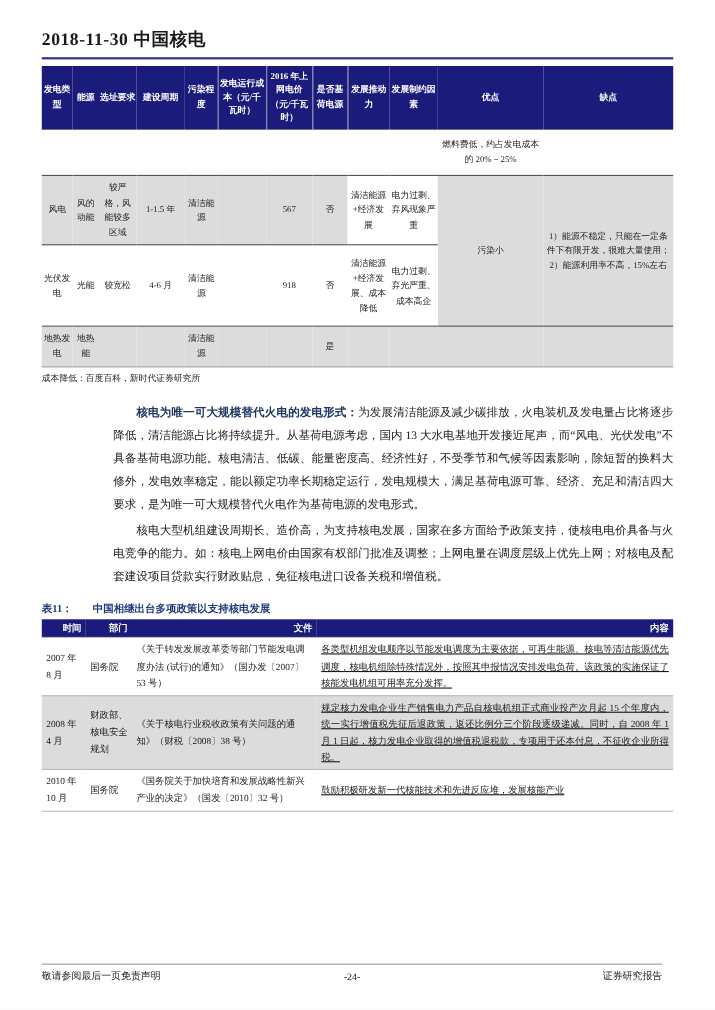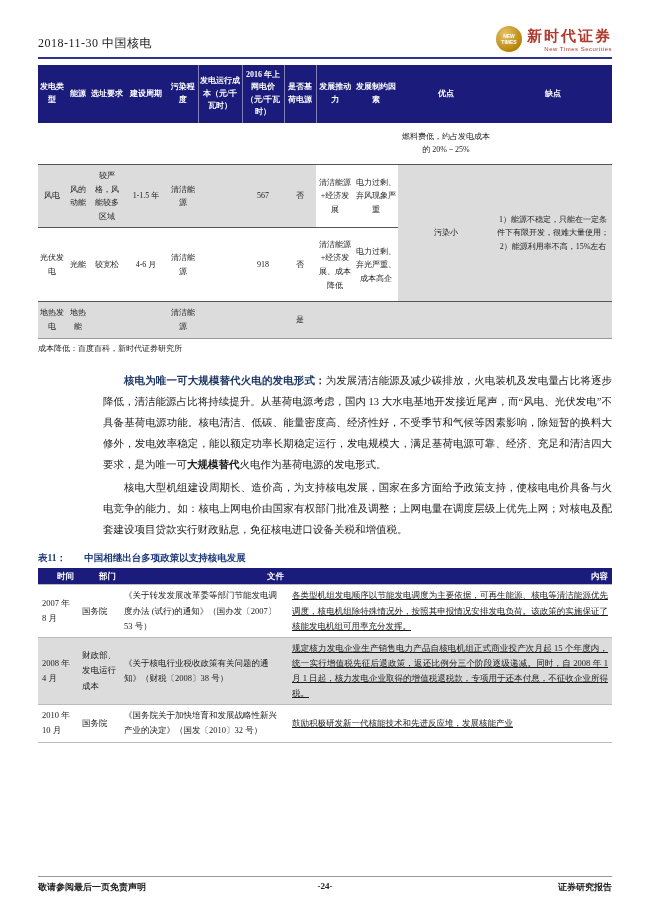--- a/index.html
+++ b/index.html
@@ -6,21 +6,21 @@
   html,body { background:#f2f2f2; }
   .page {
     position:relative; width:650px; height:918px; margin:0 auto;
     background:#ffffff; overflow:hidden;
     font-family:"Liberation Serif","DejaVu Serif",serif; color:#1a1a1a;
   }
   .content { padding:26px 38px 0 38px; }
 
   
   .page-header { display:flex; justify-content:space-between; align-items:flex-end; }
-  .report-title { font-size:12px; font-weight:normal; letter-spacing:.5px; }
+  .report-title { font-size:16px; font-weight:bold; letter-spacing:.5px; }
   .brand { display:flex; align-items:center; gap:5px; }
   .brand-circle {
     width:26px; height:26px; border-radius:50%;
     background:radial-gradient(circle at 35% 30%, #e6c269, #b8860b 70%, #8a5a08);
     color:#fff; font-size:5px; font-weight:bold; line-height:1.2;
     display:flex; flex-direction:column; align-items:center; justify-content:center;
     font-family:"Liberation Sans",sans-serif; text-align:center;
   }
   .brand-text { display:flex; flex-direction:column; }
   .brand-cn { color:#b03a2e; font-size:15px; font-weight:bold; letter-spacing:2px; }
@@ -43,21 +43,21 @@
   tr.row-wind td.white-cell { background:#ffffff; }
   tr.row-solar td { background:#ffffff; border-top:1px solid #555; }
   tr.row-geo td { background:#dcdcdc; border-top:1px solid #555; border-bottom:1.5px solid #999; }
   td.merged-grey { background:#dcdcdc !important; border-top:1.5px solid #555; }
   .source-note { font-size:8px; margin-top:4px; color:#222; }
 
   
   .body-block { margin:16px 0 0 65px; width:509px; font-size:10.5px; line-height:21px; text-align:justify; }
   .para { text-indent:2em; }
   .lead-bold { font-weight:bold; color:#1f3864; }
-  .inline-bold { font-weight:bold; }
+  .inline-bold { font-weight:normal; }
   .section-heading {
     margin:14px 0 6px 84px; width:490px;
     color:#1e3a7a; font-weight:bold; font-size:12.5px; line-height:22px;
     padding-left:36px; text-indent:-36px; text-align:justify;
   }
 
   
   .policy-title { margin-top:12px; font-size:9.5px; font-weight:bold; color:#1e3a7a; }
   .policy-title .tbl-label { margin-right:16px; }
   .policy-table { margin-top:3px; font-size:8.5px; }
@@ -69,45 +69,35 @@
     padding:3px 4px; line-height:1.78; vertical-align:middle; text-align:left;
   }
   .policy-table td.c-content { text-align:justify;text-decoration:underline; }
   .policy-table tr.p-even td { background:#dcdcdc; }
   .policy-table tr td { border-top:1px solid #bbb; }
   .policy-table tr:first-child td { border-top:none; }
   .policy-table tr:last-child td { border-bottom:1px solid #bbb; }
 
   
   .page-footer {
-    position:absolute; left:38px; right:38px; top:876px;
+    position:absolute; left:38px; right:48px; top:876px;
     border-top:1px solid #999; padding-top:4px;
-    display:flex; justify-content:space-between; align-items:flex-start;
-    font-size:9px; color:#222;font-weight:bold;
+    display:flex; justify-content:space-between; align-items:center;
+    font-size:9px; color:#222;
   }
   .page-footer .f-center { position:absolute; left:0; right:0; text-align:center; }
 </style>
 </head>
 <body>
 
 <div class="page">
   <div class="content">
 
     <div class="page-header">
       <div class="report-title">2018-11-30  中国核电</div>
-      <div class="brand">
-        <div class="brand-circle">
-          <span>NEW</span>
-          <span>TIMES</span>
-        </div>
-        <div class="brand-text">
-          <span class="brand-cn">新时代证券</span>
-          <span class="brand-en">New Times Securities</span>
-        </div>
-      </div>
     </div>
     <hr class="header-rule">
 
     <table class="energy-table">
       <colgroup>
         <col style="width:28px">
           <col style="width:24px">
           <col style="width:34px">
           <col style="width:44px">
         <col style="width:30px">
@@ -220,21 +210,21 @@
         <th>内容</th>
       </tr>
       <tr>
         <td>2007 年 8 月</td>
         <td>国务院</td>
         <td>《关于转发发展改革委等部门节能发电调度办法 (试行)的通知》（国办发〔2007〕53 号）</td>
         <td class="c-content">各类型机组发电顺序以节能发电调度为主要依据，可再生能源、核电等清洁能源优先调度，核电机组除特殊情况外，按照其申报情况安排发电负荷。该政策的实施保证了核能发电机组可用率充分发挥。</td>
       </tr>
       <tr class="p-even">
         <td>2008 年 4 月</td>
-        <td>财政部、发电运行成本</td>
+        <td>财政部、核电安全规划</td>
         <td>《关于核电行业税收政策有关问题的通知》（财税〔2008〕38 号）</td>
         <td class="c-content">规定核力发电企业生产销售电力产品自核电机组正式商业投产次月起 15 个年度内，统一实行增值税先征后退政策，返还比例分三个阶段逐级递减。同时，自 2008 年 1 月 1 日起，核力发电企业取得的增值税退税款，专项用于还本付息，不征收企业所得税。</td>
       </tr>
       <tr>
         <td>2010 年 10 月</td>
         <td>国务院</td>
         <td>《国务院关于加快培育和发展战略性新兴产业的决定》（国发〔2010〕32 号）</td>
         <td class="c-content">鼓励积极研发新一代核能技术和先进反应堆，发展核能产业</td>
       </tr>
     </tbody>

